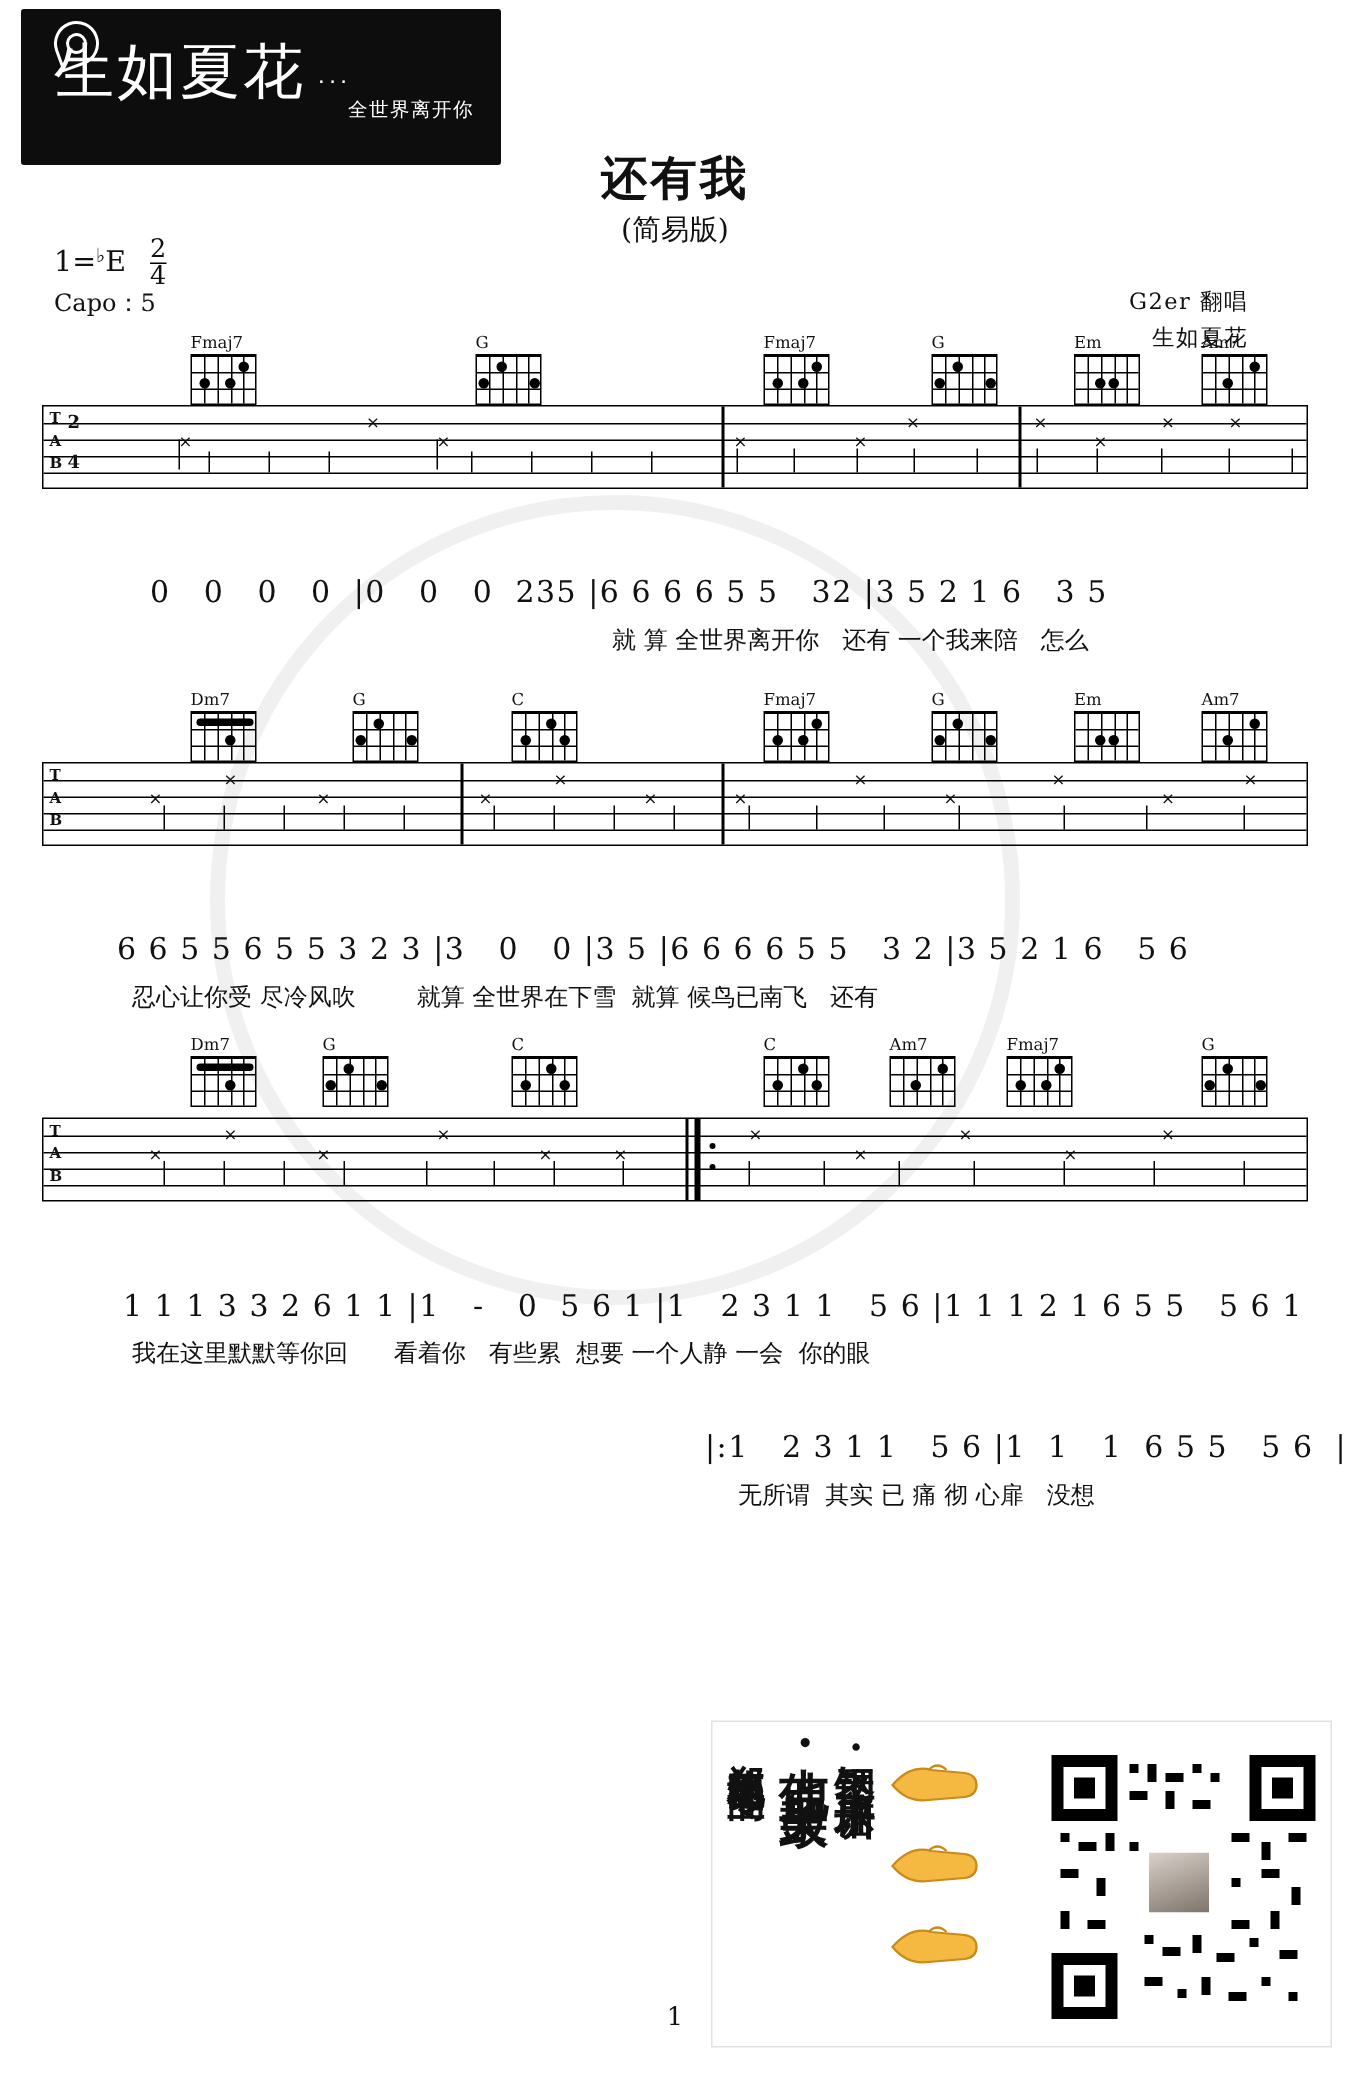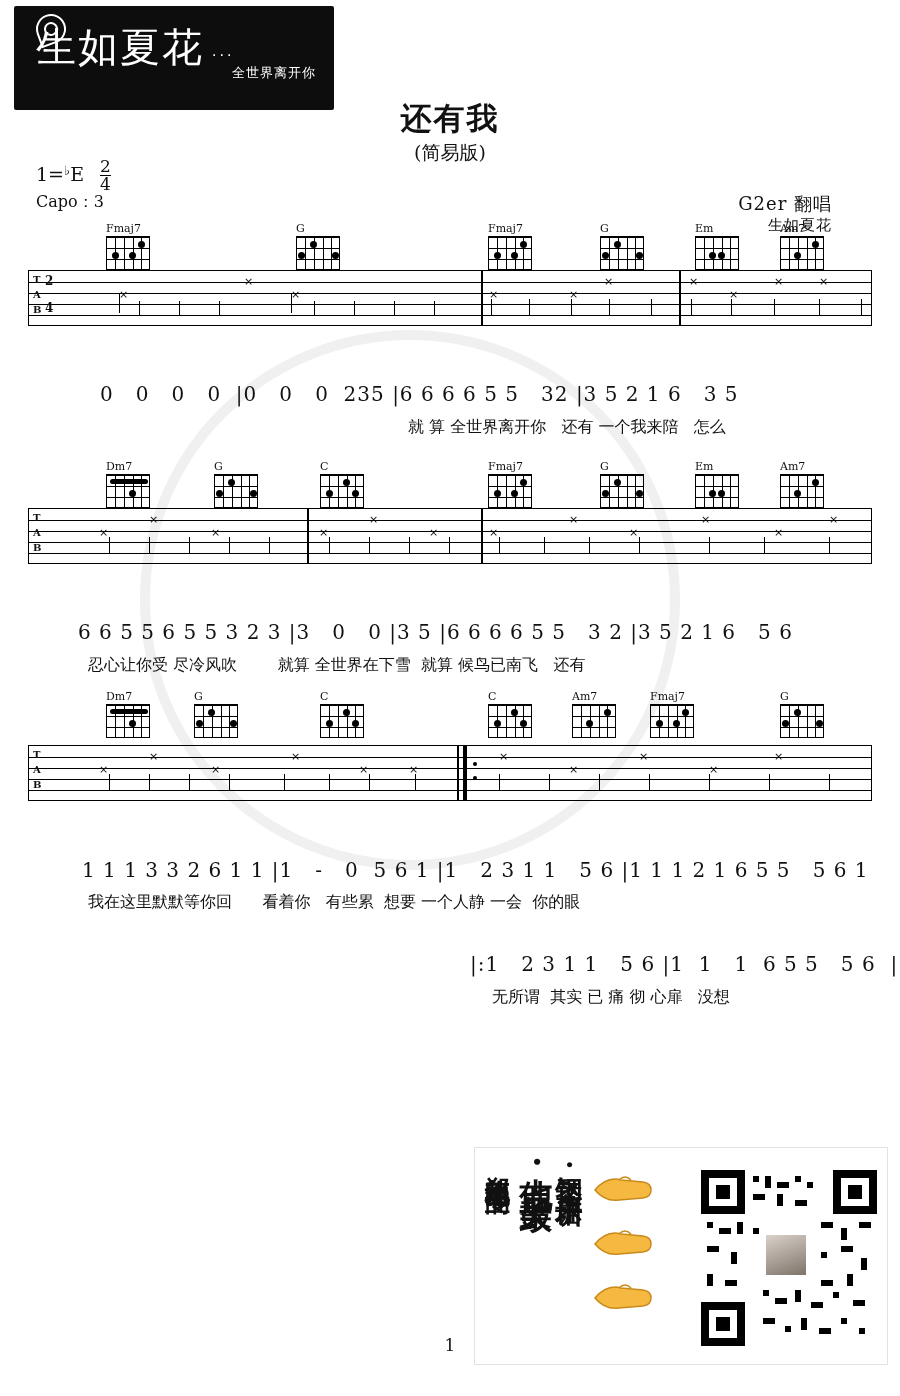--- a/index.html
+++ b/index.html
@@ -151,21 +151,21 @@
   .frac .den { display: block; }
   .capo {
     position: absolute;
     left: 36px; top: 192px;
     font-size: 16px;
     font-family: "DejaVu Serif", serif;
   }
   .credit1 {
     position: absolute;
     right: 68px; top: 192px;
-    font-size: 18px;
+    font-size: 15px;
     font-family: "DejaVu Serif", serif;
     letter-spacing: 1px;
   }
   .credit2 {
     position: absolute;
     right: 68px; top: 216px;
     font-size: 15px;
     font-family: "DejaVu Serif", serif;
     letter-spacing: 1px;
   }
@@ -173,20 +173,21 @@
   
   .system { position: absolute; left: 0; width: 900px; }
   .sysA { top: 222px; }
   .sysB { top: 460px; }
   .sysC { top: 690px; }
 
   
   .chord {
     position: absolute;
     width: 52px;
+    margin-left: 21px;
   }
   .chord-name {
     font-size: 11px;
     font-family: "DejaVu Serif", serif;
     margin-bottom: 1px;
     white-space: nowrap;
   }
   .grid {
     position: relative;
     width: 44px; height: 34px;
@@ -359,21 +360,21 @@
 <div class="title">还有我</div>
 <div class="subtitle">(简易版)</div>
 
 <div class="key-block">
   <span>1=</span><span class="key-flat">♭</span><span>E</span>
   <span class="frac">
     <span class="num">2</span>
     <span class="den" style="border-top:1px solid #000;">4</span>
   </span>
 </div>
-<div class="capo">Capo：3</div>
+<div class="capo">Capo：5</div>
 <div class="credit1">G2er    翻唱</div>
 <div class="credit2">生如夏花</div>
 
 <div class="system sysA">
 
   <div class="chord" style="left:106px; top:0;">
     <div class="chord-name">Fmaj7</div>
     <div class="grid">
       <div class="v" style="left:8px"></div>
         <div class="v" style="left:17px"></div>

